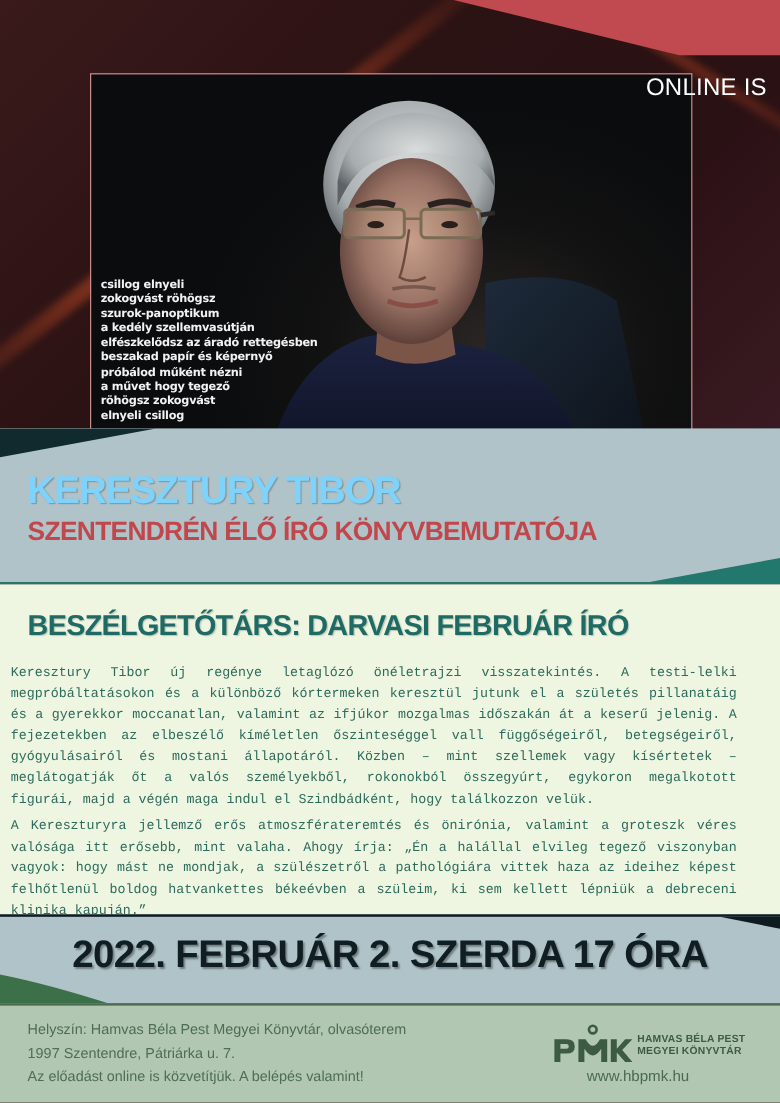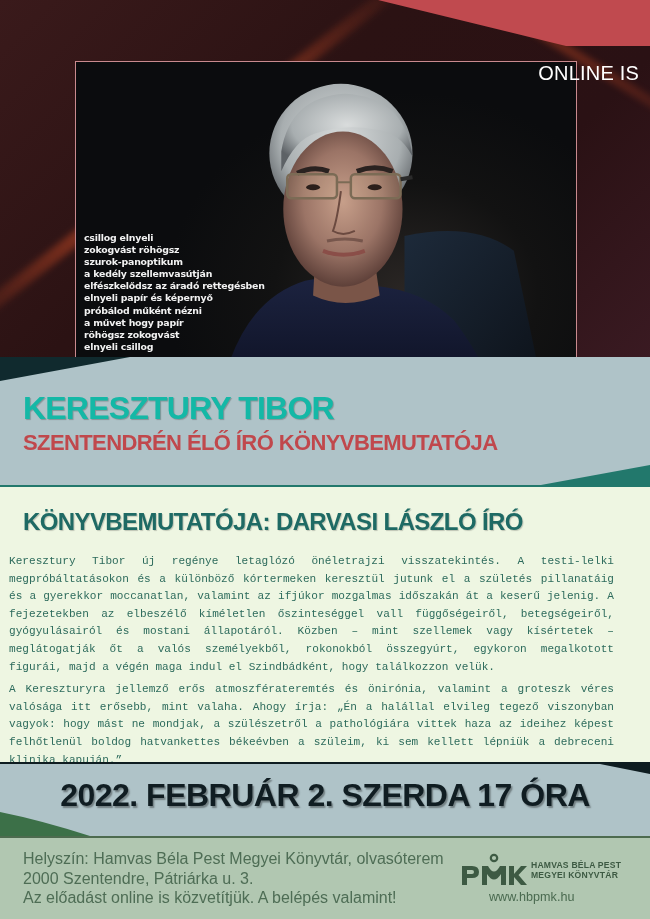--- a/index.html
+++ b/index.html
@@ -45,21 +45,21 @@
   }
 
   
   .title-band {
     position: absolute; left: 0; top: 357px; width: 650px; height: 130px;
     background: #afc3c8;
   }
   .title-band svg { position: absolute; left: 0; top: 0; }
   .main-title {
     position: absolute; left: 23px; top: 390px;
-    font-size: 32px; font-weight: bold; color: #14b8a6; letter-spacing: -0.8px;
+    font-size: 32px; font-weight: bold; color: #7dd3fc; letter-spacing: -0.8px;
     text-shadow: 1px 1px 1px rgba(0,0,0,0.25);
   }
   .sub-title {
     position: absolute; left: 23px; top: 430px;
     font-size: 22px; font-weight: bold; color: #c0484c; letter-spacing: -0.6px;
   }
 
   
   .body-section {
     position: absolute; left: 0; top: 487px; width: 650px; height: 275px;
@@ -89,21 +89,21 @@
     text-shadow: 1.5px 1.5px 1.5px rgba(0,0,0,0.35);
   }
 
   
   .footer {
     position: absolute; left: 0; top: 836px; width: 650px; height: 83px;
     background: #b1c7b1; border-top: 2px solid #4d6b4f;
   }
   .venue {
     position: absolute; left: 23px; top: 849px;
-    color: #4e6d55; font-size: 16px; line-height: 19.6px;
+    color: #4e6d55; font-size: 12px; line-height: 19.6px;
   }
   .venue .line { display: block; white-space: nowrap; }
   .logo {
     position: absolute; left: 460px; top: 853px; height: 34px;
     display: flex; align-items: center;
   }
   .logo-mark { width: 68px; height: 34px; }
   .logo-name {
     margin-left: 3px; color: #3d5a43; font-weight: bold; font-size: 8.6px; line-height: 10px;
     letter-spacing: 0.2px;
@@ -172,23 +172,23 @@
       <path d="M248 190 Q268 198 290 190" stroke="#8a4e48" stroke-width="4" fill="none"></path>
       <path d="M252 180 Q270 176 288 180" stroke="#5a3e37" stroke-width="3" fill="none" opacity=".6"></path>
     </svg>
 
     <div class="poem">
       <span class="line">csillog elnyeli</span>
       <span class="line">zokogvást röhögsz</span>
       <span class="line">szurok-panoptikum</span>
       <span class="line">a kedély szellemvasútján</span>
       <span class="line">elfészkelődsz az áradó rettegésben</span>
-      <span class="line">elnyeli papír és képernyő</span>
+      <span class="line">beszakad papír és képernyő</span>
       <span class="line">próbálod műként nézni</span>
-      <span class="line">a művet hogy papír</span>
+      <span class="line">a művet hogy tegező</span>
       <span class="line">röhögsz zokogvást</span>
       <span class="line">elnyeli csillog</span>
       <span class="author">(Parti Nagy Lajos)</span>
     </div>
   </div>
 
   <svg class="online-badge" viewBox="0 0 650 60">
     <path d="M378 0 L650 0 L650 46 L566 46 Z" fill="#c04a4f"></path>
   </svg>
   <div class="online-text">ONLINE IS</div>
@@ -198,38 +198,38 @@
   <svg width="650" height="130" viewBox="0 0 650 130">
     <path d="M0 0 L130 0 L0 24 Z" fill="#102a2e"></path>
     <path d="M530 130 L650 108 L650 130 Z" fill="#22786c"></path>
     <rect x="0" y="128" width="650" height="2" fill="#22786c"></rect>
   </svg>
 </section>
 <h1 class="main-title">KERESZTURY TIBOR</h1>
 <h2 class="sub-title">SZENTENDRÉN ÉLŐ ÍRÓ KÖNYVBEMUTATÓJA</h2>
 
 <section class="body-section"></section>
-<h3 class="moderator">KÖNYVBEMUTATÓJA: DARVASI LÁSZLÓ ÍRÓ</h3>
+<h3 class="moderator">BESZÉLGETŐTÁRS: DARVASI FEBRUÁR ÍRÓ</h3>
 <div class="desc">
   <p>Keresztury Tibor új regénye letaglózó önéletrajzi visszatekintés. A testi-lelki megpróbáltatásokon és a különböző kórtermeken keresztül jutunk el a születés pillanatáig és a gyerekkor moccanatlan, valamint az ifjúkor mozgalmas időszakán át a keserű jelenig. A fejezetekben az elbeszélő kíméletlen őszinteséggel vall függőségeiről, betegségeiről, gyógyulásairól és mostani állapotáról. Közben – mint szellemek vagy kísértetek – meglátogatják őt a valós személyekből, rokonokból összegyúrt, egykoron megalkotott figurái, majd a végén maga indul el Szindbádként, hogy találkozzon velük.</p>
   <p>A Kereszturyra jellemző erős atmoszférateremtés és önirónia, valamint a groteszk véres valósága itt erősebb, mint valaha. Ahogy írja: „Én a halállal elvileg tegező viszonyban vagyok: hogy mást ne mondjak, a szülészetről a pathológiára vittek haza az ideihez képest felhőtlenül boldog hatvankettes békeévben a szüleim, ki sem kellett lépniük a debreceni klinika kapuján.”</p>
 </div>
 
 <section class="date-band">
   <svg width="650" height="74" viewBox="0 0 650 74">
     <path d="M600 0 L650 0 L650 10 Z" fill="#0e1c20"></path>
     <path d="M0 48 Q40 56 90 72 L0 72 Z" fill="#3c7048"></path>
   </svg>
 </section>
 <div class="date-text">2022. FEBRUÁR 2. SZERDA 17 ÓRA</div>
 
 <footer class="footer"></footer>
 <div class="venue">
   <span class="line">Helyszín: Hamvas Béla Pest Megyei Könyvtár, olvasóterem</span>
-  <span class="line">2000 Szentendre, Pátriárka u. 3.</span>
+  <span class="line">1997 Szentendre, Pátriárka u. 7.</span>
   <span class="line">Az előadást online is közvetítjük. A belépés valamint!</span>
 </div>
 
 <div class="logo">
   <svg class="logo-mark" viewBox="0 0 68 34">
 
     <path d="M2 32 L2 13 L12 13 Q19 13 19 19 Q19 25 12 25 L7 25 L7 32 Z M7 17 L7 21 L12 21 Q14 21 14 19 Q14 17 12 17 Z" fill="#3d5a43"></path>
 
     <circle cx="34" cy="5" r="3.2" fill="none" stroke="#3d5a43" stroke-width="2.2"></circle>
     <path d="M22 32 L22 13 L28 13 Q34 24 40 13 L46 13 L46 32 L41 32 L41 21 Q34 32 27 21 L27 32 Z" fill="#3d5a43"></path>

